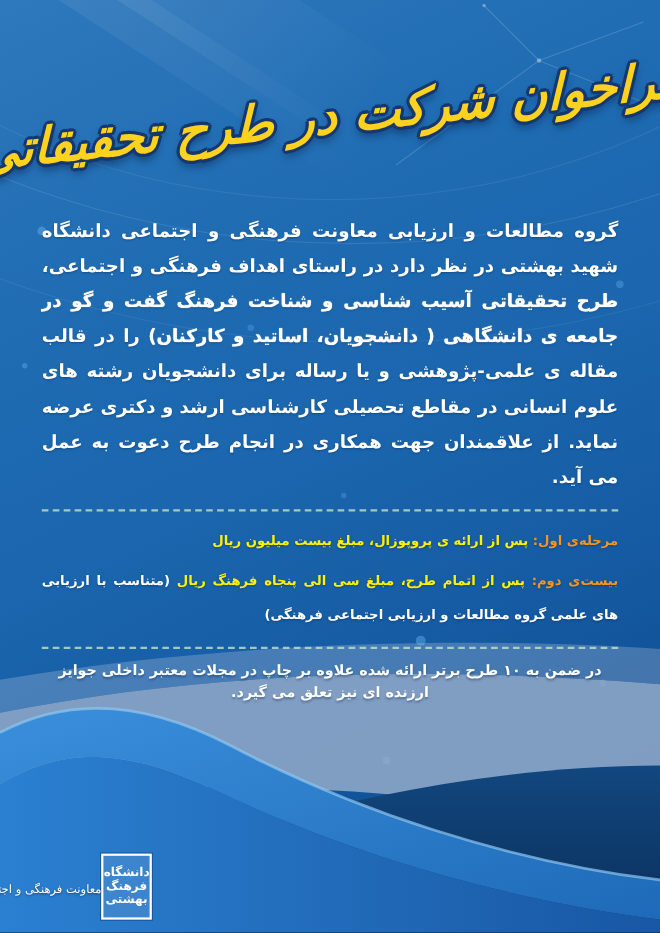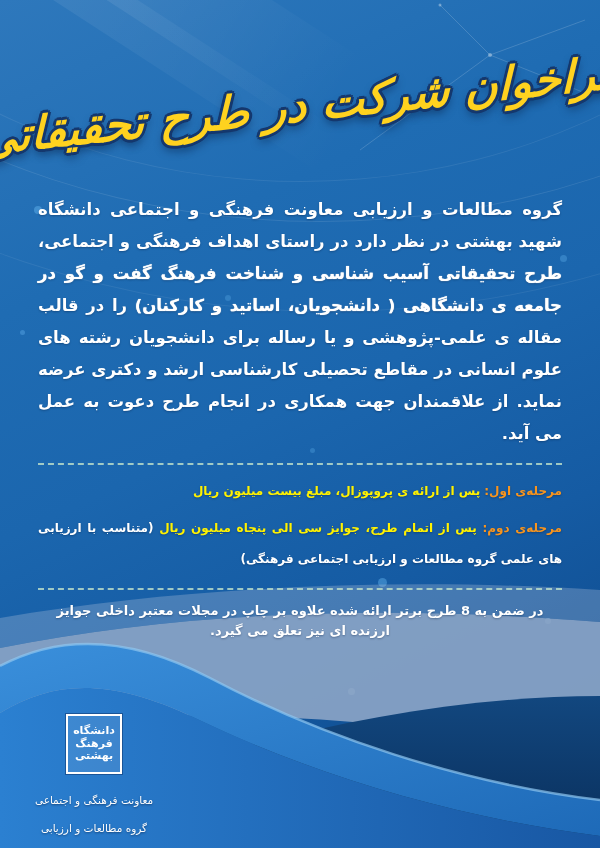--- a/index.html
+++ b/index.html
@@ -40,21 +40,21 @@
     text-shadow:0 1px 2px rgba(5,25,60,.35);
   }
   .intro{margin-top:30px;}
   .emph{text-shadow:0 0 1px #fff,0 1px 2px rgba(5,25,60,.35);}
   .sep{border:none;border-top:2px dashed #b9dcc9;opacity:.85;margin:13px 0 11px 0;}
   .stage{font-size:12px;line-height:31px;margin-top:6px;}
   .stage-label{color:#f7941e;}
   .stage-money{color:#fff200;}
   .bonus{font-size:13px;line-height:20px;text-align:center;text-align-last:center;margin-top:2px;}
   
-  .footer-logo{position:absolute;left:36px;bottom:12px;width:116px;display:flex;flex-direction:column;align-items:center;color:#fff;gap:12px;}
+  .footer-logo{position:absolute;left:22px;bottom:12px;width:116px;display:flex;flex-direction:row;align-items:center;color:#fff;}
   .emblem{
     width:52px;height:56px;border:2px solid #fff;box-shadow:0 0 0 1px rgba(8,40,90,.45);
     background:rgba(255,255,255,.10);display:flex;flex-direction:column;align-items:center;justify-content:center;
     font-weight:bold;font-size:11px;line-height:1.15;text-align:center;
   }
   .dept{font-size:10.5px;line-height:15px;margin-top:7px;text-align:left;white-space:nowrap;
     text-shadow:0 1px 2px rgba(5,25,60,.5);}
 </style>
 </head>
 <body>
@@ -118,25 +118,25 @@
       <div class="title">فراخوان شرکت در طرح تحقیقاتی</div>
     </div>
 
     <p class="para intro"><span>گروه مطالعات و ارزیابی معاونت فرهنگی و اجتماعی دانشگاه شهید بهشتی در نظر دارد در راستای اهداف فرهنگی و اجتماعی، </span><span class="emph">طرح تحقیقاتی آسیب شناسی و شناخت فرهنگ گفت و گو در جامعه ی دانشگاهی ( دانشجویان، اساتید و کارکنان)</span><span> را در قالب مقاله ی علمی-پژوهشی و یا رساله برای دانشجویان رشته های علوم انسانی در مقاطع تحصیلی کارشناسی ارشد و دکتری عرضه نماید. از علاقمندان جهت همکاری در انجام طرح دعوت به عمل می آید.</span></p>
 
     <hr class="sep">
 
 
     <p class="para stage"><span class="stage-label">مرحله‌ی اول:</span><span class="stage-money"> پس از ارائه ی پروپوزال، مبلغ بیست میلیون ریال</span></p>
 
-    <p class="para stage"><span class="stage-label">مرحله‌ی دوم:</span><span class="stage-money"> پس از اتمام طرح، جوایز سی الی پنجاه میلیون ریال </span><span>(متناسب با ارزیابی های علمی گروه مطالعات و ارزیابی اجتماعی فرهنگی)</span></p>
+    <p class="para stage"><span class="stage-label">بیست‌ی دوم:</span><span class="stage-money"> پس از اتمام طرح، مبلغ سی الی پنجاه فرهنگ ریال </span><span>(متناسب با ارزیابی های علمی گروه مطالعات و ارزیابی اجتماعی فرهنگی)</span></p>
 
     <hr class="sep">
 
-    <p class="para bonus">در ضمن به 8 طرح برتر ارائه شده علاوه بر چاپ در مجلات معتبر داخلی جوایز ارزنده ای نیز تعلق می گیرد.</p>
+    <p class="para bonus">در ضمن به ۱۰ طرح برتر ارائه شده علاوه بر چاپ در مجلات معتبر داخلی جوایز ارزنده ای نیز تعلق می گیرد.</p>
   </div>
 
   <div class="footer-logo">
     <div class="emblem">
       <span>دانشگاه</span>
       <span>فرهنگ</span>
       <span>بهشتی</span>
     </div>
     <div class="dept">معاونت فرهنگی و اجتماعی</div>
     <div class="dept" style="margin-top:1px">گروه مطالعات و ارزیابی</div>

